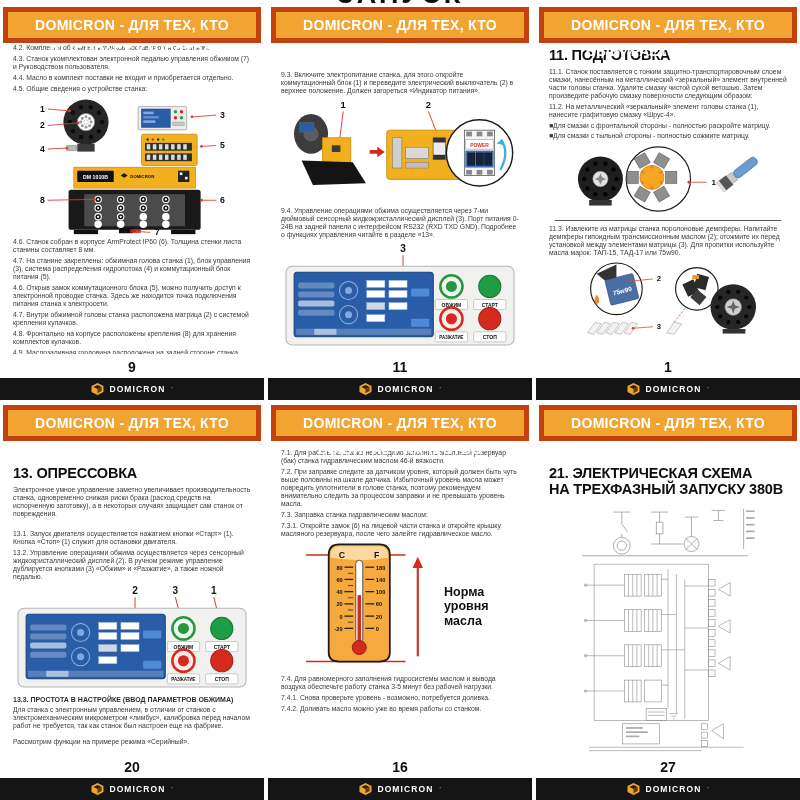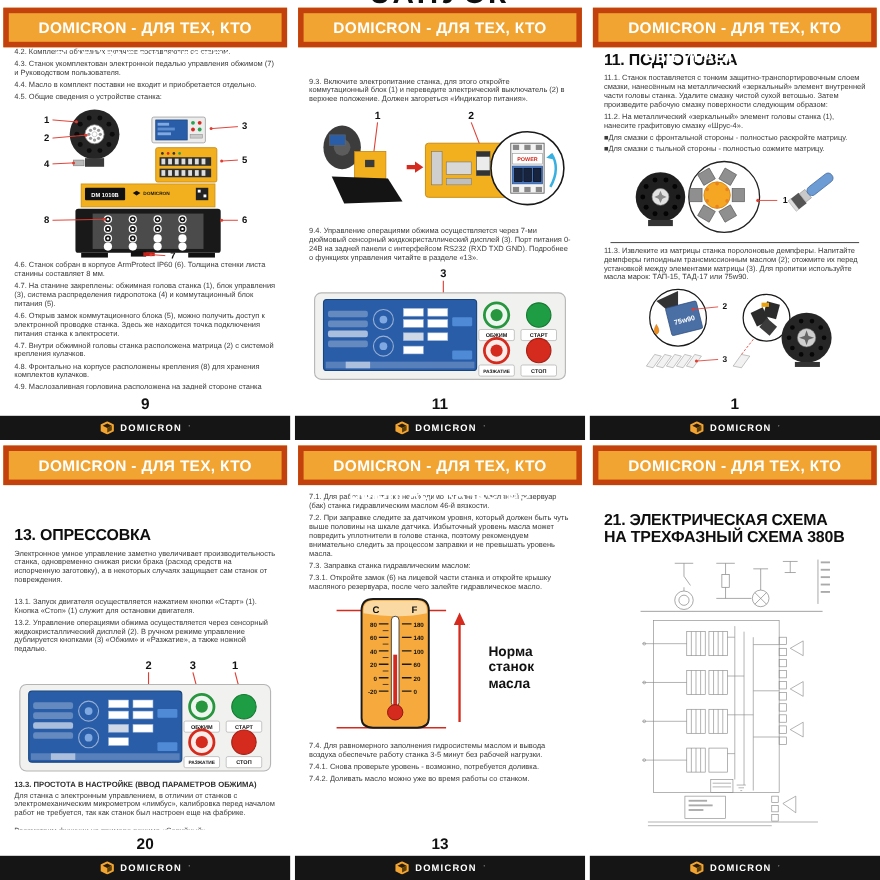--- a/index.html
+++ b/index.html
@@ -409,21 +409,21 @@
         <polygon points="7,6.6 11.5,4.4 11.5,8.8 7,11" fill="#5c3f05"></polygon>
       </svg>
       <span class="wordmark">DOMICRON</span>
       <span class="tm">’</span>
     </div>
   </div>
 
   <div class="page row2">
     <div class="hdr">DOMICRON - ДЛЯ ТЕХ, КТО ВЫБИРАЕТ КАЧЕСТВО</div>
     <div class="pbody">
-      <div class="sec-title" style="margin-top:40px">13.  ОПРЕССОВКА</div>
+      <div class="sec-title" style="margin-top:26px">13.  ОПРЕССОВКА</div>
       <p class="t">Электронное умное управление заметно увеличивает производительность станка, одновременно снижая риски брака (расход средств на испорченную заготовку), а в некоторых случаях защищает сам станок от повреждения.</p>
       <p class="t" style="margin-top:12px">13.1. Запуск двигателя осуществляется нажатием кнопки «Старт» (1). Кнопка «Стоп» (1) служит для остановки двигателя.</p>
       <p class="t">13.2. Управление операциями обжима осуществляется через сенсорный жидкокристаллический дисплей (2). В ручном режиме управление дублируется кнопками (3) «Обжим» и «Разжатие», а также ножной педалью.</p>
 
       <svg class="illus" width="232" height="105" viewBox="0 0 230 104">
         <text class="co" x="118" y="10" text-anchor="middle">2</text>
         <line class="coline" x1="118" y1="13" x2="118" y2="48"></line>
           <circle class="codot" cx="118" cy="49" r="1.6"></circle>
         <text class="co" x="158" y="10" text-anchor="middle">3</text>
         <line class="coline" x1="158" y1="13" x2="165" y2="40"></line>
@@ -528,46 +528,46 @@
           <text x="46" y="103" text-anchor="end" font-size="6.5" font-weight="bold" fill="#111">-20</text>
           <text x="84" y="33" font-size="6.5" font-weight="bold" fill="#111">180</text>
           <text x="84" y="47" font-size="6.5" font-weight="bold" fill="#111">140</text>
           <text x="84" y="61" font-size="6.5" font-weight="bold" fill="#111">100</text>
           <text x="84" y="75" font-size="6.5" font-weight="bold" fill="#111">60</text>
           <text x="84" y="89" font-size="6.5" font-weight="bold" fill="#111">20</text>
           <text x="84" y="103" font-size="6.5" font-weight="bold" fill="#111">0</text>
           <line x1="132" y1="132" x2="132" y2="28" stroke="#d42b1e" stroke-width="2.4"></line>
           <polygon points="132,18 126,31 138,31" fill="#d42b1e"></polygon>
         </svg>
-        <div class="thermo-label">Норма станок масла</div>
+        <div class="thermo-label">Норма уровня масла</div>
       </div>
 
       <p class="t">7.4. Для равномерного заполнения гидросистемы маслом и вывода воздуха обеспечьте работу станка 3-5 минут без рабочей нагрузки.</p>
       <p class="t">7.4.1. Снова проверьте уровень - возможно, потребуется доливка.</p>
       <p class="t">7.4.2. Доливать масло можно уже во время работы со станком.</p>
 
     </div>
-    <div class="pagenum">13</div>
+    <div class="pagenum">16</div>
     <div class="footbar">
       <svg width="13" height="12" viewBox="0 0 14 13">
         <polygon points="7,0 13.5,3.2 13.5,9.8 7,13 0.5,9.8 0.5,3.2" fill="#F2A433"></polygon>
         <polygon points="7,2.2 11.5,4.4 7,6.6 2.5,4.4" fill="#2a1d02"></polygon>
         <polygon points="7,6.6 11.5,4.4 11.5,8.8 7,11" fill="#5c3f05"></polygon>
       </svg>
       <span class="wordmark">DOMICRON</span>
       <span class="tm">’</span>
     </div>
   </div>
 
   <div class="page row2">
     <div class="hdr">DOMICRON - ДЛЯ ТЕХ, КТО ВЫБИРАЕТ КАЧЕСТВО</div>
     <div class="pbody">
       <div class="sec-title" style="margin-top:26px">
         <div>21.  ЭЛЕКТРИЧЕСКАЯ СХЕМА</div>
-        <div>НА ТРЕХФАЗНЫЙ СХЕМА 380В</div>
+        <div>НА ТРЕХФАЗНЫЙ ЗАПУСКУ 380В</div>
       </div>
 
       <svg class="illus" width="220" height="252" viewBox="0 0 220 300">
         <g stroke="#8a8a8a" stroke-width="0.8" fill="none">
           <line x1="45" y1="12" x2="65" y2="12"></line>
             <line x1="55" y1="12" x2="55" y2="26"></line>
           <line x1="55" y1="26" x2="62" y2="36"></line>
             <line x1="55" y1="38" x2="55" y2="42"></line>
           <circle cx="55" cy="52" r="10"></circle>
             <circle cx="55" cy="52" r="5.5"></circle>
@@ -666,20 +666,21 @@
           <rect x="150" y="264" width="7" height="7"></rect>
             <rect x="150" y="274" width="7" height="7"></rect>
             <rect x="150" y="284" width="7" height="7"></rect>
           <path d="M162,272 L176,264 L176,282 Z"></path>
         </g>
         <rect x="60" y="268" width="20" height="2" fill="#aaa"></rect>
           <rect x="60" y="273" width="26" height="2" fill="#aaa"></rect>
         <rect x="60" y="278" width="16" height="2" fill="#aaa"></rect>
       </svg>
     </div>
+    <div class="pagenum">27</div>
     <div class="footbar">
       <svg width="13" height="12" viewBox="0 0 14 13">
         <polygon points="7,0 13.5,3.2 13.5,9.8 7,13 0.5,9.8 0.5,3.2" fill="#F2A433"></polygon>
         <polygon points="7,2.2 11.5,4.4 7,6.6 2.5,4.4" fill="#2a1d02"></polygon>
         <polygon points="7,6.6 11.5,4.4 11.5,8.8 7,11" fill="#5c3f05"></polygon>
       </svg>
       <span class="wordmark">DOMICRON</span>
       <span class="tm">’</span>
     </div>
   </div>

